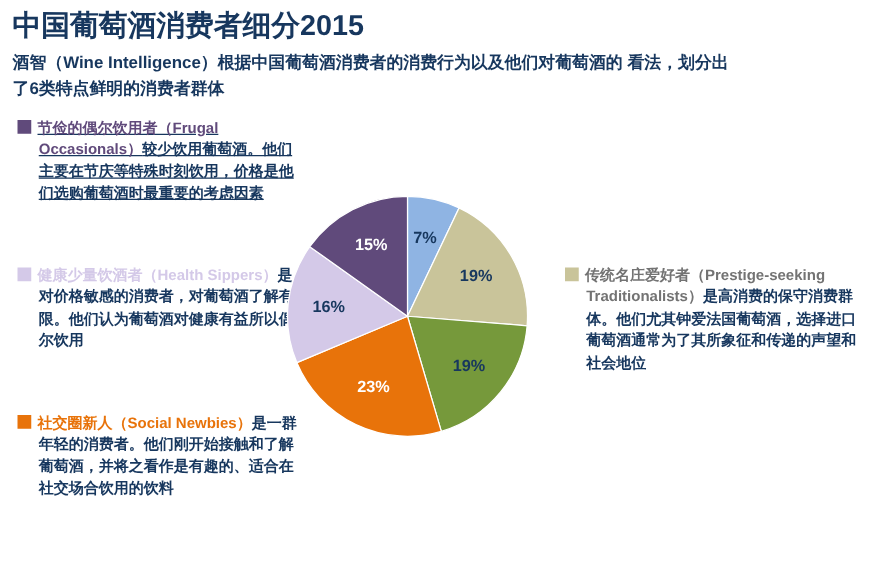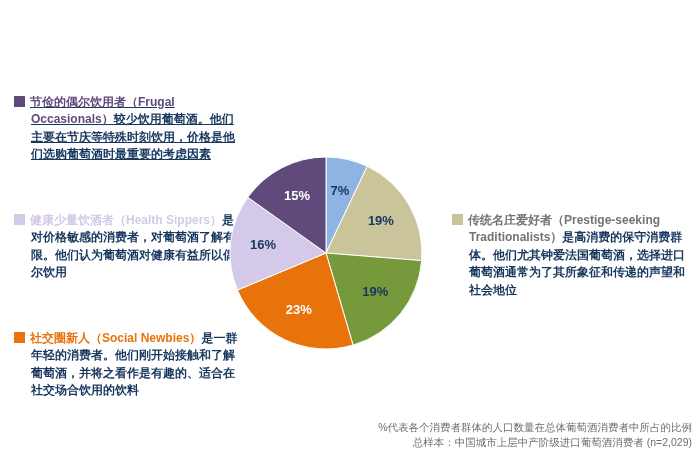--- a/index.html
+++ b/index.html
@@ -113,20 +113,25 @@
     color: #6f6f6f;
     font-weight: normal;
   }
   .footnote div { white-space: nowrap; }
 </style>
 </head>
 <body>
 
 <div id="page">
 
+  <div class="title">中国葡萄酒消费者细分2015</div>
+  <div class="subtitle">
+    <span>酒智（Wine Intelligence）根据中国葡萄酒消费者的消费行为以及他们对葡萄酒的</span>
+    <span>看法，划分出了6类特点鲜明的消费者群体</span>
+  </div>
 
   <div class="seg seg-left seg-1">
     <div class="para">
       <span class="swatch" style="background: rgb(96, 74, 123);"></span><span class="heading" style="color: rgb(96, 74, 123);">节俭的偶尔饮用者（Frugal Occasionals）</span><span class="body">较少饮用葡萄酒。他们主要在节庆等特殊时刻饮用，价格是他们选购葡萄酒时最重要的考虑因素</span>
     </div>
   </div>
 
   <div class="seg seg-left seg-2">
     <div class="para">
       <span class="swatch" style="background: rgb(212, 201, 232);"></span><span class="heading" style="color: rgb(212, 201, 232);">健康少量饮酒者（Health Sippers）</span><span class="body">是对价格敏感的消费者，对葡萄酒了解有限。他们认为葡萄酒对健康有益所以偶尔饮用</span>
@@ -157,18 +162,14 @@
         <text x="147.2" y="138.0" class="slice-label" fill="#17375e">19%</text>
         <path d="M 98 98 L 125.05 190.11 A 96 96 0 0 1 9.45 135.09 Z" fill="#e8730a" stroke="#ffffff" stroke-width="1"></path>
         <text x="70.8" y="155.2" class="slice-label" fill="#ffffff">23%</text>
         <path d="M 98 98 L 9.45 135.09 A 96 96 0 0 1 19.80 42.31 Z" fill="#d4c9e8" stroke="#ffffff" stroke-width="1"></path>
         <text x="35.0" y="91.0" class="slice-label" fill="#17375e">16%</text>
         <path d="M 98 98 L 19.80 42.31 A 96 96 0 0 1 98.00 2.00 Z" fill="#604a7b" stroke="#ffffff" stroke-width="1"></path>
         <text x="69.0" y="41.7" class="slice-label" fill="#ffffff">15%</text>
       </svg>
   </div>
 
-  <div class="footnote">
-    <div>%代表各个消费者群体的人口数量在总体葡萄酒消费者中所占的比例</div>
-    <div>总样本：中国城市上层中产阶级进口葡萄酒消费者 (n=2,029)</div>
-  </div>
 
 </div>
 
 </body></html>

